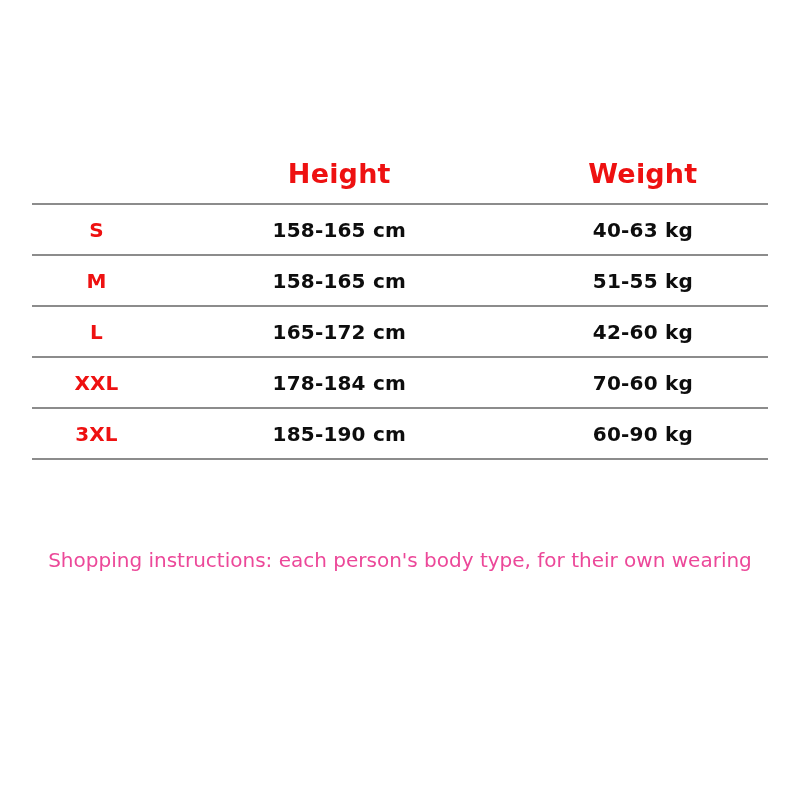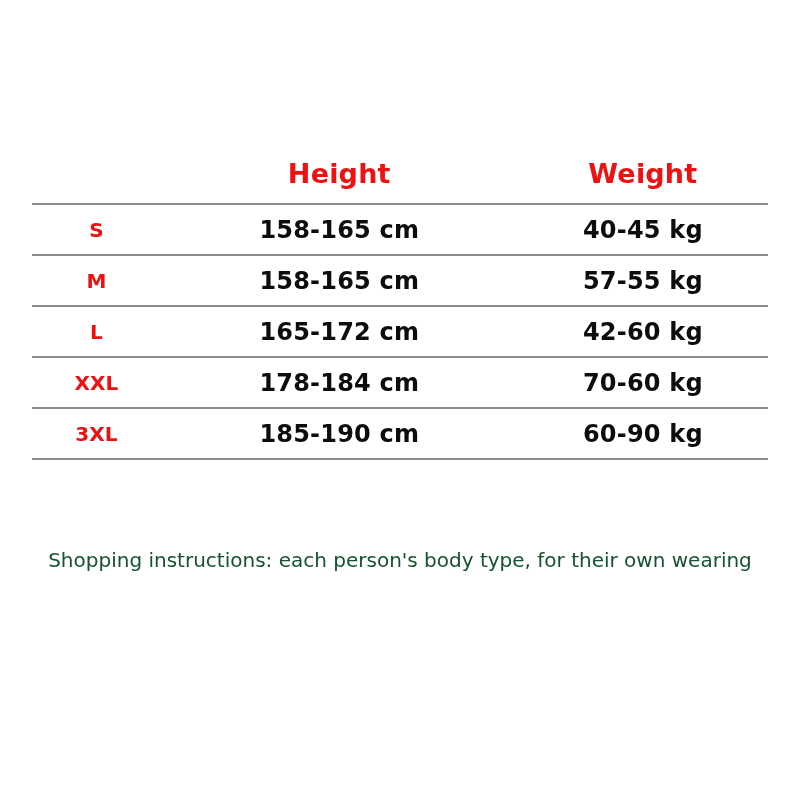--- a/index.html
+++ b/index.html
@@ -47,21 +47,21 @@
     font-size: 27px;
   }
   table.chart tbody tr {
     height: 51px;
   }
   table.chart tbody td {
     border-top: 2px solid #8c8c8c;
     border-bottom: 2px solid #8c8c8c;
     text-align: center;
     vertical-align: middle;
-    font-size: 24px;
+    font-size: 20px;
     color: #111111;
     font-weight: bold;
     padding: 0;
   }
   table.chart tbody td.size-cell {
     color: #ee1111;
     font-size: 20px;
     font-weight: bold;
   }
   table.chart tbody td.height-cell,
@@ -71,21 +71,21 @@
     letter-spacing: 0.2px;
   }
   .note {
     position: absolute;
     left: 32px;
     top: 545px;
     width: 736px;
     text-align: center;
     font-size: 20px;
     line-height: 31px;
-    color: #14532d;
+    color: #ec4899;
   }
   .note span {
     display: block;
   }
 </style>
 </head>
 <body>
 
 <div class="page">
 
@@ -100,26 +100,26 @@
         <tr>
           <th class="size-head"></th>
           <th>Height</th>
           <th>Weight</th>
         </tr>
       </thead>
       <tbody>
         <tr>
           <td class="size-cell">S</td>
           <td class="height-cell">158-165 cm</td>
-          <td class="weight-cell">40-45 kg</td>
+          <td class="weight-cell">40-63 kg</td>
         </tr>
         <tr>
           <td class="size-cell">M</td>
           <td class="height-cell">158-165 cm</td>
-          <td class="weight-cell">57-55 kg</td>
+          <td class="weight-cell">51-55 kg</td>
         </tr>
         <tr>
           <td class="size-cell">L</td>
           <td class="height-cell">165-172 cm</td>
           <td class="weight-cell">42-60 kg</td>
         </tr>
         <tr>
           <td class="size-cell">XXL</td>
           <td class="height-cell">178-184 cm</td>
           <td class="weight-cell">70-60 kg</td>

